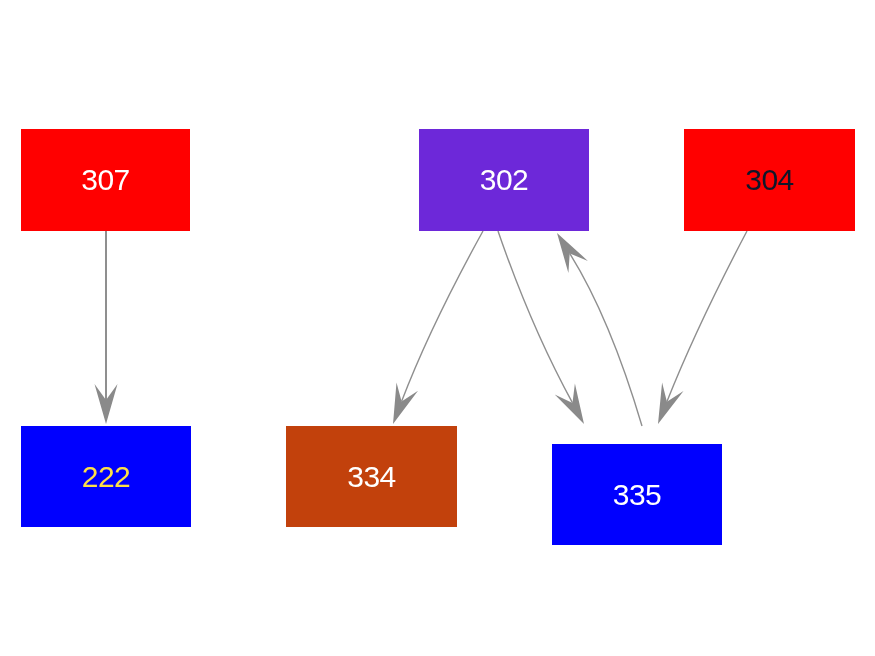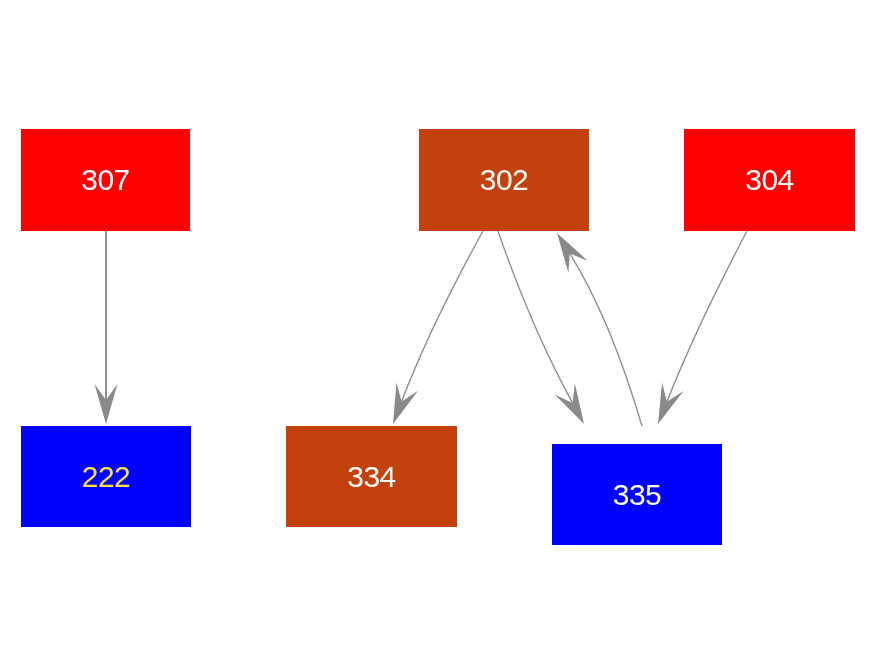--- a/index.html
+++ b/index.html
@@ -50,25 +50,25 @@
       <polygon points="584.0,424.0 554.7,394.4 572.5,402.9 574.9,383.4" fill="#8a8a8a"></polygon>
       <path d="M 642 426 Q 610 318 569.6984309854299 253.36540818418015" fill="none" stroke="#8f8f8f" stroke-width="1.4"></path>
       <polygon points="557.0,233.0 587.9,260.9 569.7,253.4 568.4,273.0" fill="#8a8a8a"></polygon>
       <path d="M 747 231 Q 697 326 666.8741310699804 401.70090141389545" fill="none" stroke="#8f8f8f" stroke-width="1.4"></path>
       <polygon points="658.0,424.0 662.1,382.6 666.9,401.7 683.5,391.1" fill="#8a8a8a"></polygon>
     </svg>
 
   <div class="node" style="left: 21px; top: 129px; width: 169px; height: 102px; background: rgb(255, 0, 0);">
     <span class="node-label" style="color: rgb(255, 255, 255);">307</span>
   </div>
-  <div class="node" style="left: 419px; top: 129px; width: 170px; height: 102px; background: #c2410c; text-align: center;">
+  <div class="node" style="left: 419px; top: 129px; width: 170px; height: 102px; background: #6d28d9; text-align: center;">
     <span class="node-label" style="color: rgb(255, 255, 255);">302</span>
   </div>
   <div class="node" style="left: 684px; top: 129px; width: 171px; height: 102px; background: rgb(255, 0, 0);">
-    <span class="node-label" style="color: #ffffff;">304</span>
+    <span class="node-label" style="color: #0f172a;">304</span>
   </div>
   <div class="node" style="left: 21px; top: 426px; width: 170px; height: 101px; background: rgb(0, 0, 255);">
     <span class="node-label" style="color: #fde047;">222</span>
   </div>
   <div class="node" style="left: 286px; top: 426px; width: 171px; height: 101px; background: #c2410c;">
     <span class="node-label" style="color: rgb(255, 255, 255);">334</span>
   </div>
   <div class="node" style="left: 552px; top: 444px; width: 170px; height: 101px; background: rgb(0, 0, 255);">
     <span class="node-label" style="color: rgb(255, 255, 255);">335</span>
   </div>

